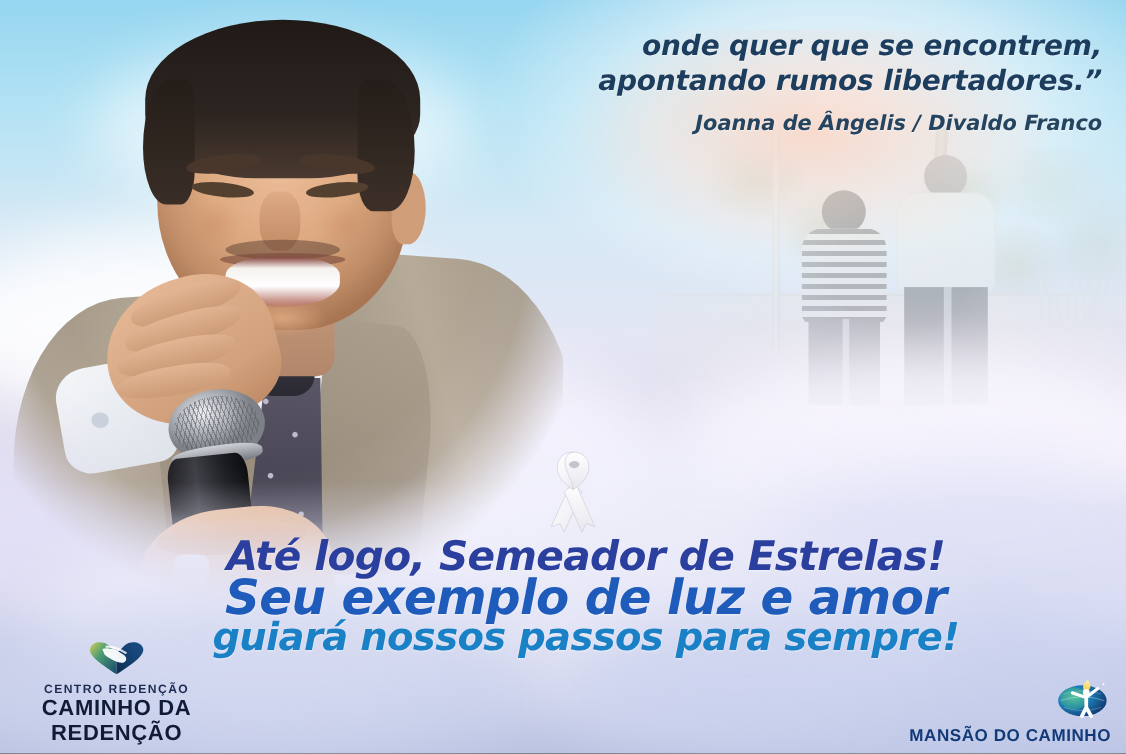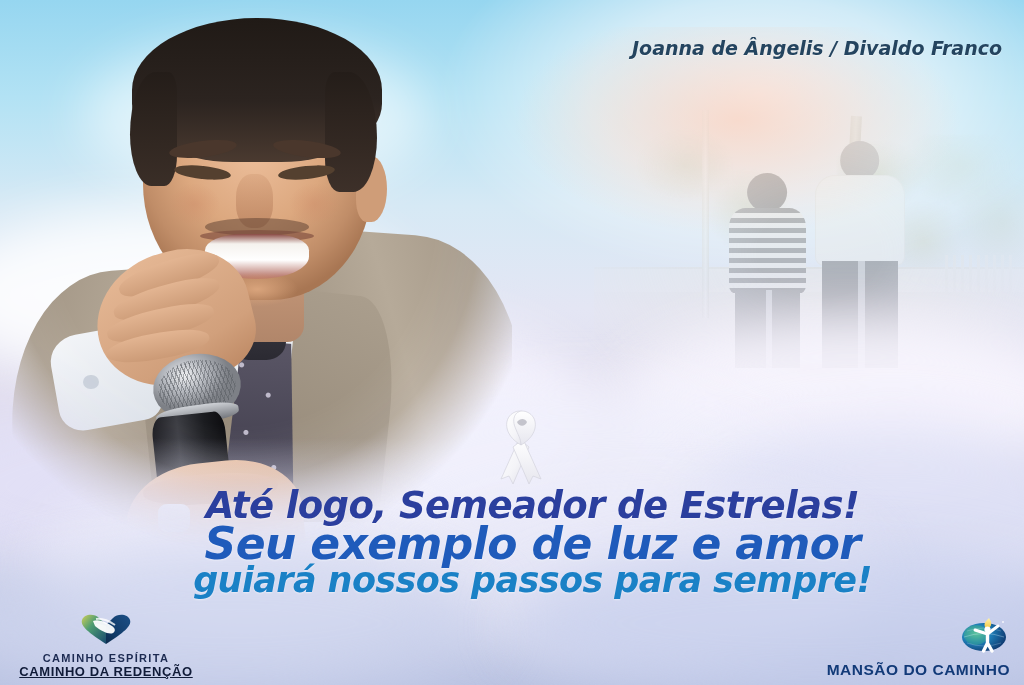--- a/index.html
+++ b/index.html
@@ -290,21 +290,21 @@
   
   .logo-left{ position:absolute; left:8px; bottom:6px; width:196px; text-align:center; }
   .logo-right{ position:absolute; right:14px; bottom:6px; width:210px; text-align:right; }
   .logo-mark{ display:block; margin:0 auto 3px; }
   .logo-l1{
     font-family:"Liberation Sans", sans-serif;
     font-weight:700; font-size:11px; letter-spacing:1.3px; color:#1d2b52;
   }
   .logo-l2{
     font-family:"Liberation Sans", sans-serif;
-    font-weight:700; font-size:13px; letter-spacing:.6px; color:#101b38;text-decoration:underline;
+    font-weight:700; font-size:20px; letter-spacing:.6px; color:#101b38;
   }
   .logo-r1{
     font-family:"Liberation Sans", sans-serif;
     font-weight:700; font-size:15.5px; letter-spacing:.5px; color:#123a78;
   }
 </style>
 </head>
 <body>
 
 <div class="poster">
@@ -394,20 +394,22 @@
     <div class="p-abs hand-mic"></div>
     <div class="p-abs g1"></div>
     <div class="p-abs g2"></div>
     <div class="p-abs g3"></div>
     <div class="p-abs ring"></div>
 
     <div class="portrait-fade"></div>
   </div>
 
   <div class="quote">
+    <div class="line hl">onde quer que se encontrem,</div>
+    <div class="line hl">apontando rumos libertadores.”</div>
     <div class="author">Joanna de Ângelis / Divaldo Franco</div>
   </div>
 
   <div class="ribbon">
     <svg width="84" height="84" viewBox="0 0 84 84" aria-hidden="true">
       <defs>
         <linearGradient id="rb" x1="0" y1="0" x2="1" y2="1">
           <stop offset="0%" stop-color="#ffffff"></stop>
           <stop offset="55%" stop-color="#f4f4f8"></stop>
           <stop offset="100%" stop-color="#dedee8"></stop>
@@ -449,21 +451,21 @@
             <stop offset="100%" stop-color="#0d2b4c"></stop>
           </linearGradient>
         </defs>
         <path d="M27 31 C10 20 1 13 3 7 C5 1 15 0 20 5 L27 12 Z" fill="url(#hl)"></path>
         <path d="M27 31 C44 20 53 13 51 7 C49 1 39 0 34 5 L27 12 Z" fill="url(#hr)"></path>
         <path d="M14 8 C20 6 27 9 33 13 C36 15 37 18 34 20 C30 22 22 18 16 13 Z" fill="#ffffff" opacity=".95"></path>
         <path d="M17 6 C23 5 30 8 36 12" stroke="#ffffff" stroke-width="2" fill="none" opacity=".8"></path>
         <path d="M16 10 C22 9 28 12 34 16" stroke="#eef3f7" stroke-width="1.6" fill="none" opacity=".85"></path>
       </svg>
     </span>
-    <div class="logo-l1">CAMINHO ESPÍRITA</div>
+    <div class="logo-l1">CENTRO REDENÇÃO</div>
     <div class="logo-l2">CAMINHO DA REDENÇÃO</div>
   </div>
 
   <div class="logo-right">
     <span class="logo-mark">
       <svg width="52" height="40" viewBox="0 0 52 40" aria-hidden="true">
         <defs>
           <radialGradient id="gg" cx="32%" cy="38%" r="78%">
             <stop offset="0%" stop-color="#6fd3a8"></stop>
             <stop offset="42%" stop-color="#1f7fb8"></stop>

